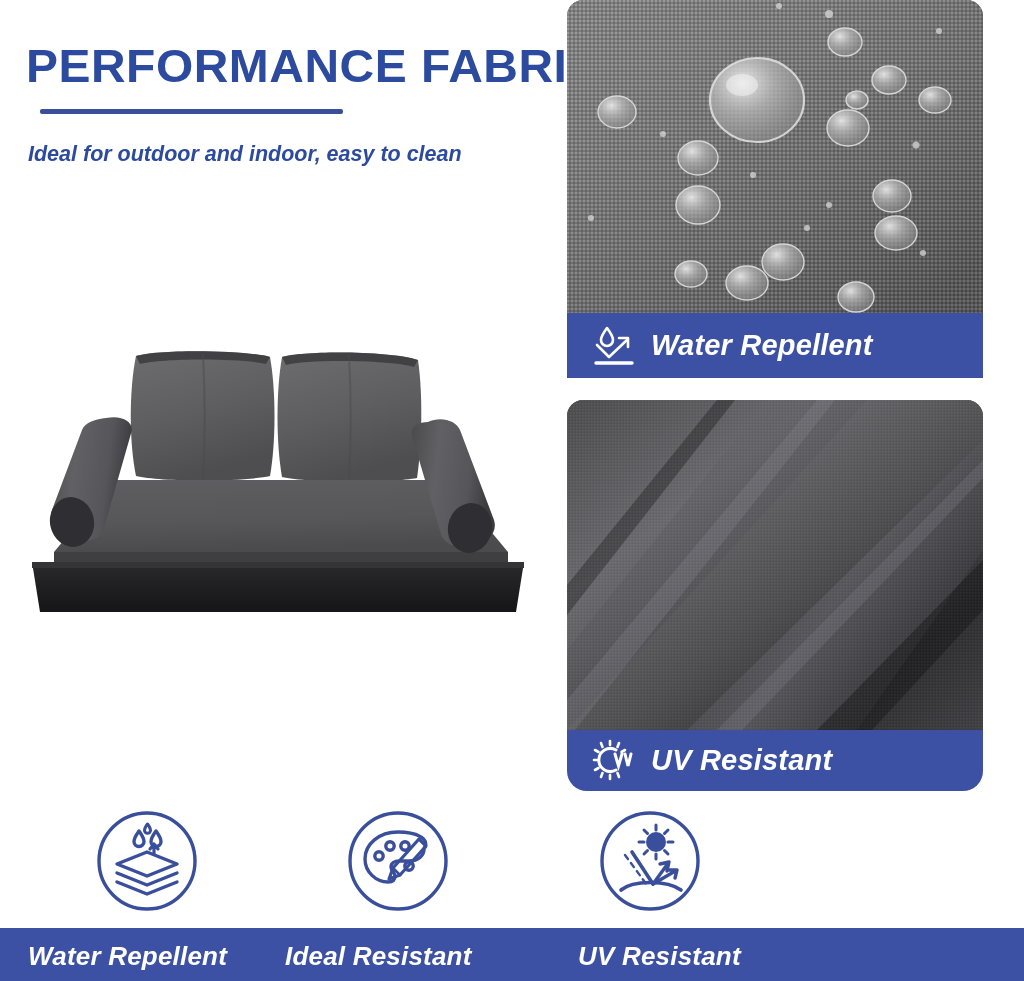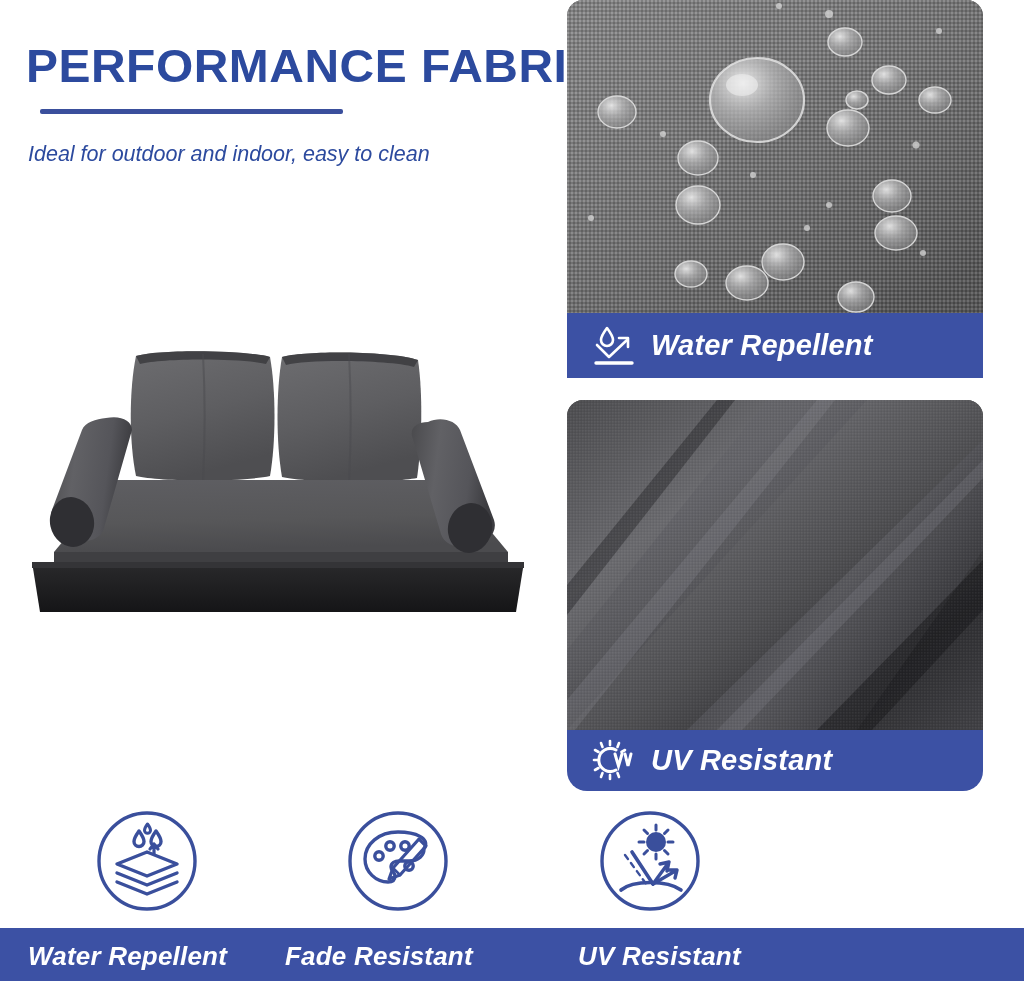--- a/index.html
+++ b/index.html
@@ -16,21 +16,21 @@
     font-size:47px;font-weight:bold;letter-spacing:0.5px;
     color:#2c4a9e;white-space:nowrap;
     transform:scaleX(1.02);transform-origin:left center;
   }
   #title-rule{
     position:absolute;left:40px;top:109px;width:303px;height:5px;
     background:#3a4f9c;border-radius:2px;
   }
   #subtitle{
     position:absolute;left:28px;top:142px;
-    font-size:21.5px;font-weight:normal;font-style:italic;
+    font-size:21.5px;font-weight:bold;font-style:italic;
     color:#2c4a9e;white-space:nowrap;
   }
 
   
   #product-photo{
     position:absolute;left:8px;top:330px;width:548px;height:295px;
   }
   .prod-svg{width:100%;height:100%;display:block;}
 
   
@@ -344,17 +344,17 @@
         <path d="M58 78 L74 56 M74 56 L65 58 M74 56 L72 65" stroke-width="3.4"></path>
         <path d="M58 78 L82 64 M82 64 L73 64 M82 64 L80 72" stroke-width="3.4"></path>
         <path d="M30 49 L52 79" stroke-width="2.4" stroke-dasharray="5 5"></path>
         <path d="M26 84 C38 74 72 74 86 84" stroke-width="3.6"></path>
       </svg>
     </div>
   </div>
 
   <div id="bottom-strip">
     <span class="strip-label" id="strip-water">Water Repellent</span>
-    <span class="strip-label" id="strip-fade">Fade Resistant</span>
+    <span class="strip-label" id="strip-fade">Ideal Resistant</span>
     <span class="strip-label" id="strip-uv">UV Resistant</span>
   </div>
 
 </div>
 
 </body></html>

